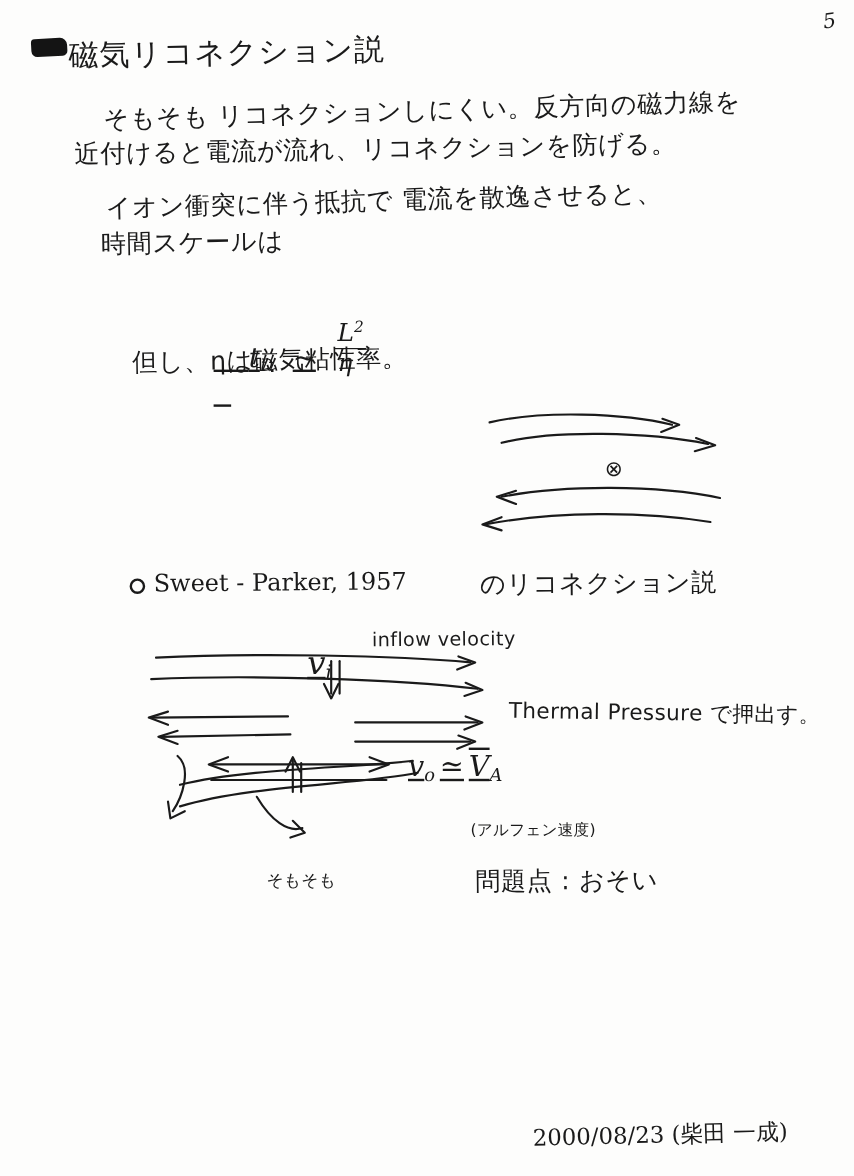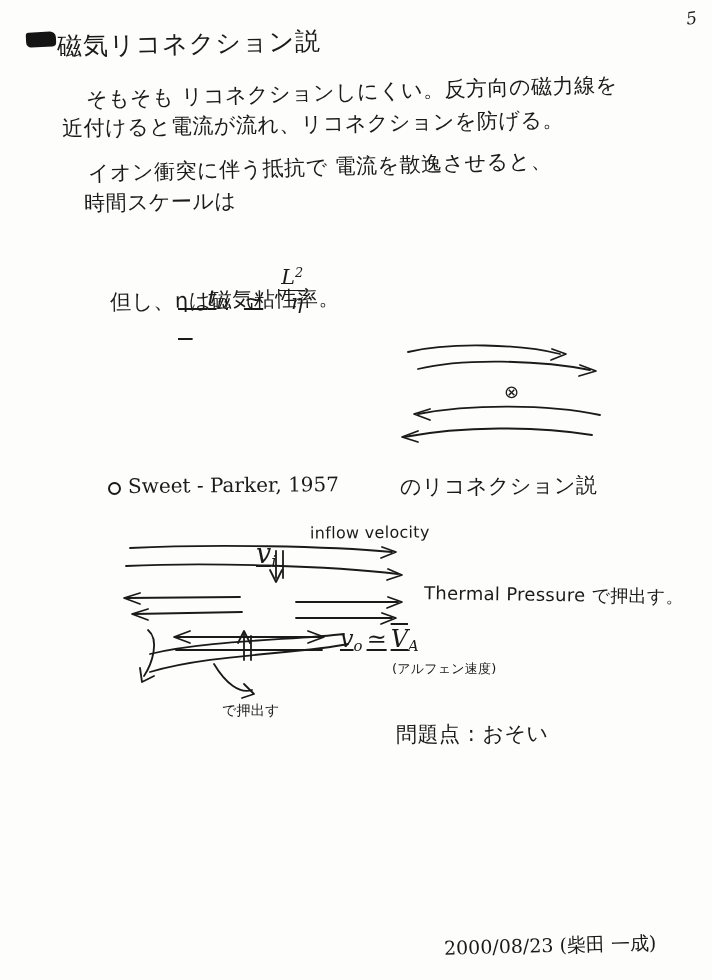--- a/index.html
+++ b/index.html
@@ -37,20 +37,21 @@
     font-size: 21px;
     letter-spacing: 0.5px;
   }
   .t-small {
     font-size: 16px;
     letter-spacing: 0.3px;
   }
   .t-tiny {
     font-size: 13px;
     letter-spacing: 0.2px;
+    margin-top: 24px;
   }
   .t-eq {
     font-size: 23px;
     font-style: italic;
     font-family: "DejaVu Serif", serif;
     text-decoration: underline;
   }
   .t-lat {
     font-size: 20px;
     font-family: "DejaVu Serif", serif;
@@ -107,21 +108,21 @@
   .sub {
     font-size: 0.62em;
     vertical-align: -0.25em;
   }
   .sup {
     font-size: 0.62em;
     vertical-align: 0.55em;
   }
   .frac {
     display: inline-block;
-    text-align: right;
+    text-align: left;
     vertical-align: -0.15em;
     font-size: 0.9em;
   }
   .frac .num { display:block; border-bottom: 1.4px solid #1a1a1a; padding: 0 2px; }
   .frac .den { display:block; padding: 0 2px; }
   .ovl { text-decoration: overline; }
 </style>
 </head>
 <body>
 
@@ -151,21 +152,21 @@
 
   <div class="hw t-small slant5" style="left:310px; top:524px;">inflow velocity</div>
   <div class="hw t-eq" style="left:256px; top:538px; font-size:27px;"><span>v</span><span class="sub">i</span></div>
 
   <div class="hw ja t-small slant4" style="left:424px; top:585px; font-size:18px;">Thermal Pressure で押出す。</div>
 
   <div class="hw t-eq" style="left:340px; top:626px; font-size:24px;"><span>v</span><span class="sub">o</span><span style="padding:0 4px;">≃</span><span class="ovl">V</span><span class="sub">A</span></div>
 
   <div class="hw ja t-tiny" style="left:392px; top:662px;">(アルフェン速度)</div>
 
-  <div class="hw ja t-tiny" style="left:222px; top:702px; font-size:14px;">で押出す</div>
+  <div class="hw ja t-tiny" style="left:222px; top:702px; font-size:14px;">そもそも</div>
 
   <div class="hw ja t-body slant5" style="left:396px; top:722px;">問題点 : おそい</div>
 
   <div class="footer-sign">2000/08/23 (柴田 一成)</div>
 
   <svg class="sketch" viewBox="0 0 712 980">
     <g fill="none" stroke="#1a1a1a" stroke-width="1.8" stroke-linecap="round" stroke-linejoin="round">
 
       <path d="M408 352 C 450 342, 520 344, 560 354"></path>
       <path d="M552 349 L 566 354 L 551 360"></path>

